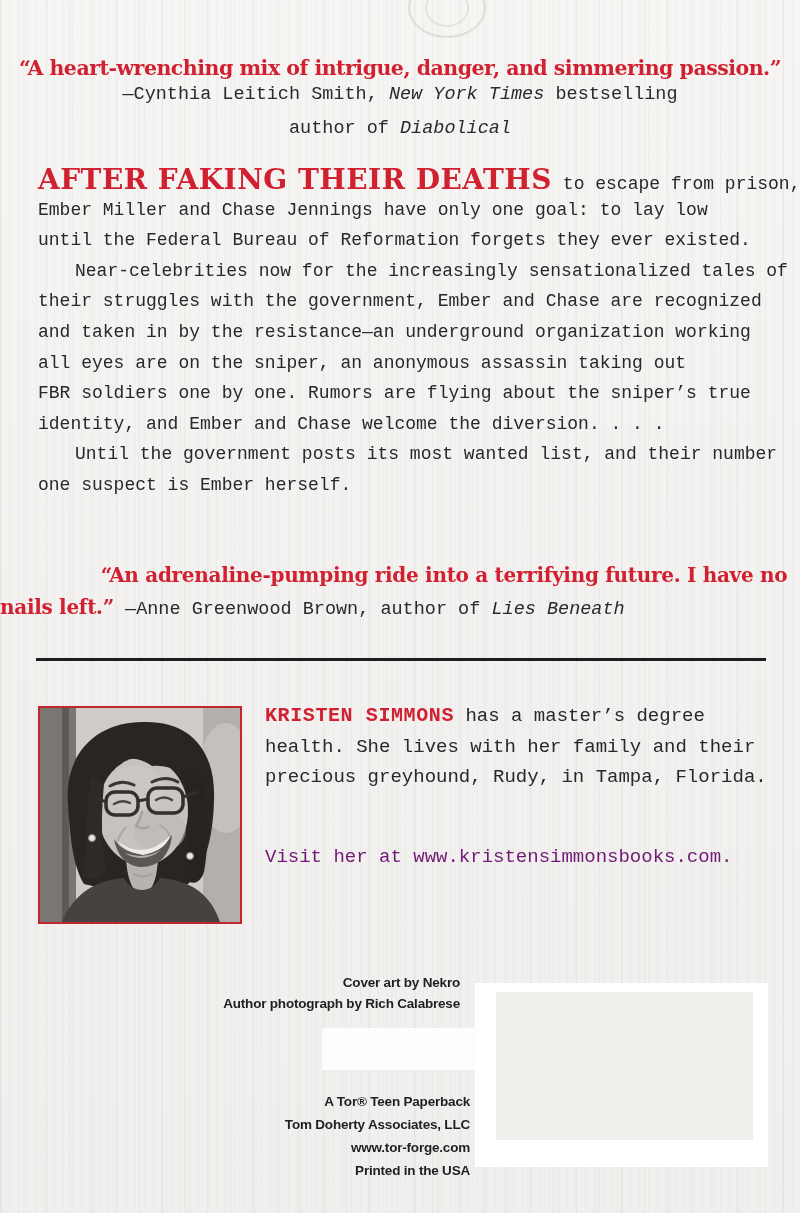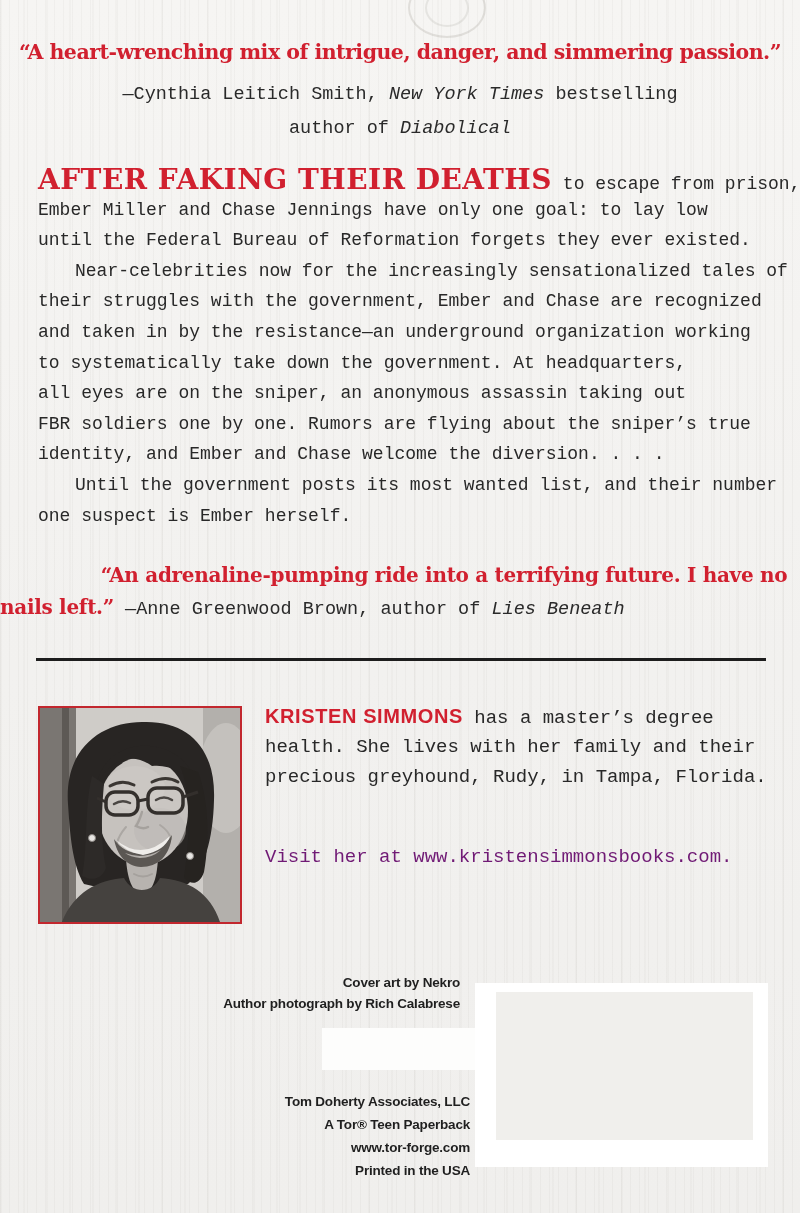--- a/index.html
+++ b/index.html
@@ -16,21 +16,21 @@
       linear-gradient(180deg,#f6f5f3 0%,#f2f1ef 55%,#f0efed 100%);
   }
   .knot{position:absolute;left:408px;top:-22px;width:74px;height:56px;
     border:2px solid rgba(145,140,130,0.22);border-radius:50%;}
   .knot::before{content:"";position:absolute;inset:9px 15px;
     border:2px solid rgba(145,140,130,0.16);border-radius:50%;}
 
   .slab{font-family:"DejaVu Serif",serif;font-weight:bold;color:#d1202f;}
   .it{font-style:italic;}
 
-  .q1{position:absolute;top:40px;left:0;width:100%;text-align:center;
+  .q1{position:absolute;top:56px;left:0;width:100%;text-align:center;
     font-family:"DejaVu Serif",serif;font-weight:bold;color:#d1202f;
     font-size:20.5px;letter-spacing:-0.5px;white-space:nowrap;}
   .q1attr{position:absolute;top:84px;left:0;width:100%;text-align:center;
     font-size:18.5px;white-space:nowrap;color:#2a2a2a;font-family:Liberation Mono, monospace;}
   .q1attr2{position:absolute;top:118px;left:0;width:100%;text-align:center;
     font-size:18.5px;white-space:nowrap;color:#2a2a2a;}
 
   .synopsis{position:absolute;left:38px;top:160px;}
   .bodyline{height:30.6px;line-height:39px;font-size:18px;white-space:nowrap;color:#282828;}
   .bodyline .lead{font-family:"DejaVu Serif",serif;font-weight:bold;color:#d1202f;
@@ -45,21 +45,21 @@
   .q2b .slab{font-size:20px;letter-spacing:-0.3px;}
 
   .rule{position:absolute;left:36px;top:658px;width:730px;height:3px;background:#1d1d1d;}
 
   .photo{position:absolute;left:38px;top:706px;width:200px;height:214px;
     border:2px solid #c2272e;background:#cfccc8;}
   .photo svg{display:block;}
 
   .bio{position:absolute;left:265px;top:701px;}
   .bioline{height:30.6px;line-height:30.6px;font-size:19px;white-space:nowrap;color:#282828;}
-  .bioname{font-family:Liberation Sans, sans-serif;font-weight:bold;color:#d1202f;
+  .bioname{font-family:Liberation Mono, monospace;font-weight:bold;color:#d1202f;
     font-size:20px;letter-spacing:0.6px;}
   .visit{position:absolute;left:265px;top:846px;font-size:19px;white-space:nowrap;color:#701a75;}
 
   .credits{position:absolute;right:340px;top:973px;text-align:right;
     font-family:Liberation Sans, sans-serif;font-weight:bold;font-size:13.5px;
     line-height:20.5px;color:#1f1f1f;letter-spacing:-0.2px;}
   .publisher{position:absolute;right:330px;top:1090px;text-align:right;
     font-family:"Liberation Sans",sans-serif;font-weight:bold;font-size:13.5px;
     line-height:23px;color:#1f1f1f;letter-spacing:-0.2px;}
 
@@ -77,21 +77,20 @@
   <div class="q1attr"><span>—Cynthia Leitich Smith, </span><span class="it">New York Times</span><span> bestselling</span></div>
   <div class="q1attr2"><span>author of </span><span class="it">Diabolical</span></div>
 
   <div class="synopsis">
     <div class="bodyline"><span class="lead">AFTER FAKING THEIR DEATHS</span><span> to escape from prison,</span></div>
     <div class="bodyline">Ember Miller and Chase Jennings have only one goal: to lay low</div>
     <div class="bodyline">until the Federal Bureau of Reformation forgets they ever existed.</div>
     <div class="bodyline indent">Near-celebrities now for the increasingly sensationalized tales of</div>
     <div class="bodyline">their struggles with the government, Ember and Chase are recognized</div>
     <div class="bodyline">and taken in by the resistance—an underground organization working</div>
-    <div class="bodyline">to systematically take down the government. At headquarters,</div>
     <div class="bodyline">all eyes are on the sniper, an anonymous assassin taking out</div>
     <div class="bodyline">FBR soldiers one by one. Rumors are flying about the sniper’s true</div>
     <div class="bodyline">identity, and Ember and Chase welcome the diversion. . . .</div>
     <div class="bodyline indent">Until the government posts its most wanted list, and their number</div>
     <div class="bodyline">one suspect is Ember herself.</div>
   </div>
 
   <div class="q2a">“An adrenaline-pumping ride into a terrifying future. I have no</div>
   <div class="q2b"><span class="slab">nails left.”</span><span> —Anne Greenwood Brown, author of </span><span class="it">Lies Beneath</span></div>
 
@@ -145,18 +144,18 @@
     <div>Cover art by Nekro</div>
     <div>Author photograph by Rich Calabrese</div>
   </div>
 
   <div class="white-strip"></div>
   <div class="barcode-box">
     <div class="barcode-inner"></div>
   </div>
 
   <div class="publisher">
+    <div>A Tor® Teen Paperback</div>
     <div>Tom Doherty Associates, LLC</div>
-    <div>A Tor® Teen Paperback</div>
     <div>www.tor-forge.com</div>
     <div>Printed in the USA</div>
   </div>
 </div>
 
 </body></html>

